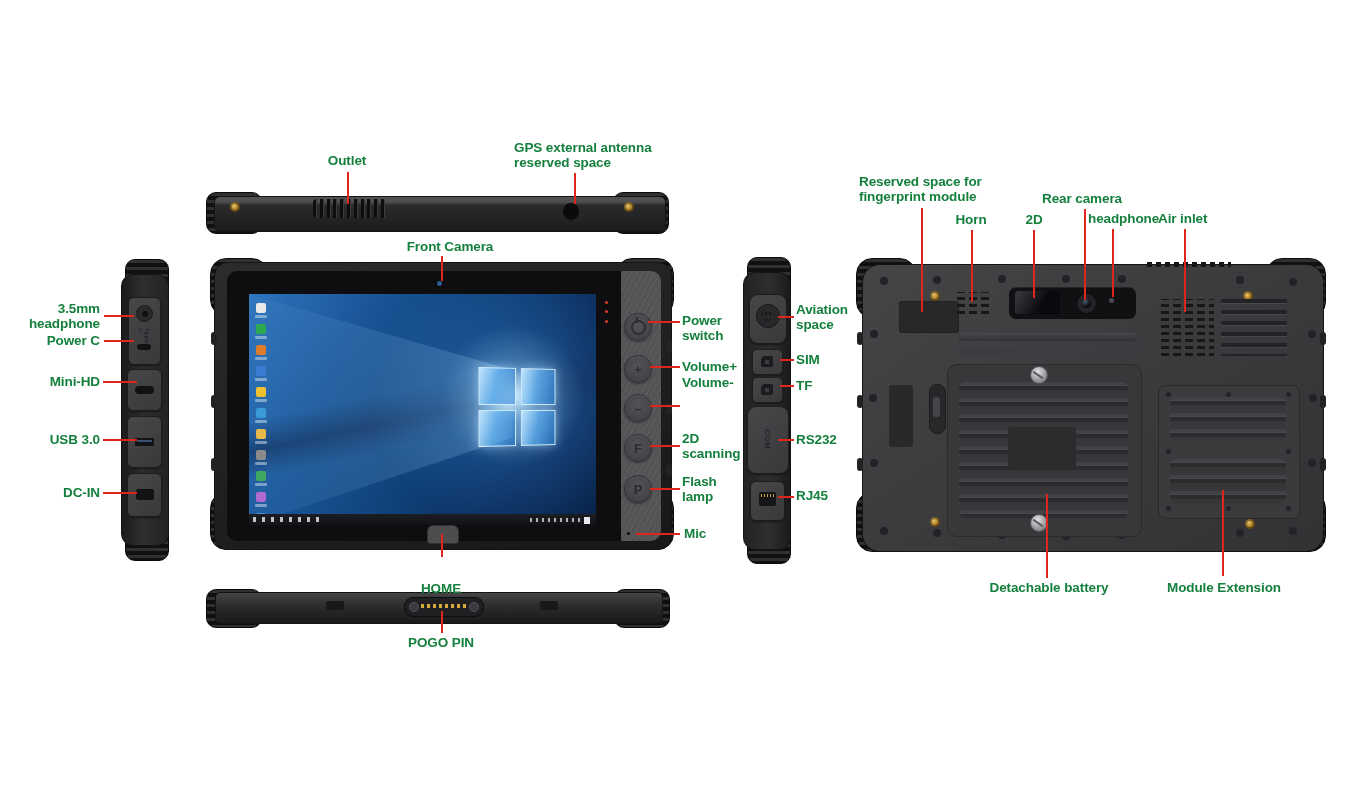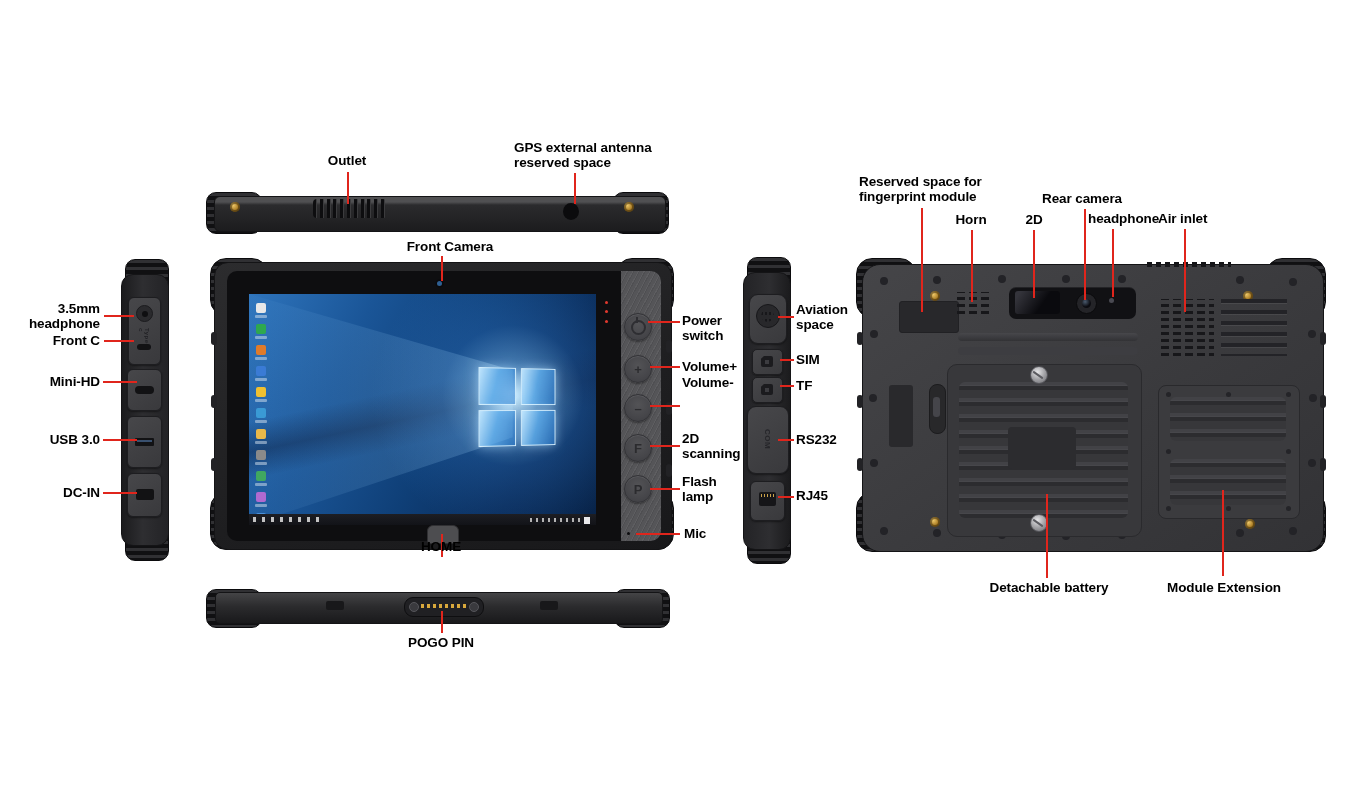--- a/index.html
+++ b/index.html
@@ -1,20 +1,20 @@
 <!DOCTYPE html>
 <html><head>
 <meta charset="utf-8">
 <style>
   html,body{margin:0;padding:0;background:#fff;}
   .canvas{position:relative;width:1360px;height:800px;background:#fff;overflow:hidden;
           font-family:"Liberation Sans",sans-serif;}
   .abs{position:absolute;}
   
-  .label{position:absolute;font-weight:700;font-size:13.5px;line-height:1.08;color:#000000;
+  .label{position:absolute;font-weight:700;font-size:13.5px;line-height:1.08;color:#15803d;
          white-space:pre-line;letter-spacing:-.1px;}
   .lbl-c{text-align:center}
   .lbl-r{text-align:right}
   .cline{position:absolute;background:#e0251c;}
   .v{width:2px}
   .h{height:2px}
   
   .bumper{position:absolute;background:
       repeating-linear-gradient(180deg,#303033 0 3px,#101012 3px 7px);
       border-radius:10px;border:1px solid #0b0b0d;}
@@ -296,35 +296,35 @@
   <i class="cline h" style="left:780px;top:359px;width:14px"></i>
   <i class="cline h" style="left:780px;top:385px;width:14px"></i>
   <i class="cline h" style="left:778px;top:439px;width:16px"></i>
   <i class="cline h" style="left:778px;top:496px;width:16px"></i>
 
   <div class="label lbl-c" style="left:309px;top:154px;width:76px">Outlet</div>
   <div class="label" style="left:514px;top:141px">GPS external antenna
 reserved space</div>
   <div class="label lbl-r" style="left:18px;top:302px;width:82px">3.5mm
 headphone</div>
-  <div class="label lbl-r" style="left:30px;top:334px;width:70px">Front C</div>
+  <div class="label lbl-r" style="left:30px;top:334px;width:70px">Power C</div>
   <div class="label lbl-r" style="left:20px;top:375px;width:80px">Mini-HD</div>
   <div class="label lbl-r" style="left:20px;top:433px;width:80px">USB 3.0</div>
   <div class="label lbl-r" style="left:20px;top:486px;width:80px">DC-IN</div>
   <div class="label lbl-c" style="left:394px;top:240px;width:112px">Front Camera</div>
   <div class="label" style="left:682px;top:314px">Power
 switch</div>
   <div class="label" style="left:682px;top:360px">Volume+</div>
   <div class="label" style="left:682px;top:376px">Volume-</div>
   <div class="label" style="left:682px;top:432px">2D
 scanning</div>
   <div class="label" style="left:682px;top:475px">Flash
 lamp</div>
   <div class="label" style="left:684px;top:527px">Mic</div>
-  <div class="label lbl-c" style="left:409px;top:540px;width:64px">HOME</div>
+  <div class="label lbl-c" style="left:409px;top:582px;width:64px">HOME</div>
   <div class="label" style="left:796px;top:303px">Aviation
 space</div>
   <div class="label" style="left:796px;top:353px">SIM</div>
   <div class="label" style="left:796px;top:379px">TF</div>
   <div class="label" style="left:796px;top:433px">RS232</div>
   <div class="label" style="left:796px;top:489px">RJ45</div>
   <div class="label" style="left:859px;top:175px">Reserved space for
 fingerprint module</div>
   <div class="label lbl-c" style="left:941px;top:213px;width:60px">Horn</div>
   <div class="label lbl-c" style="left:1014px;top:213px;width:40px">2D</div>

